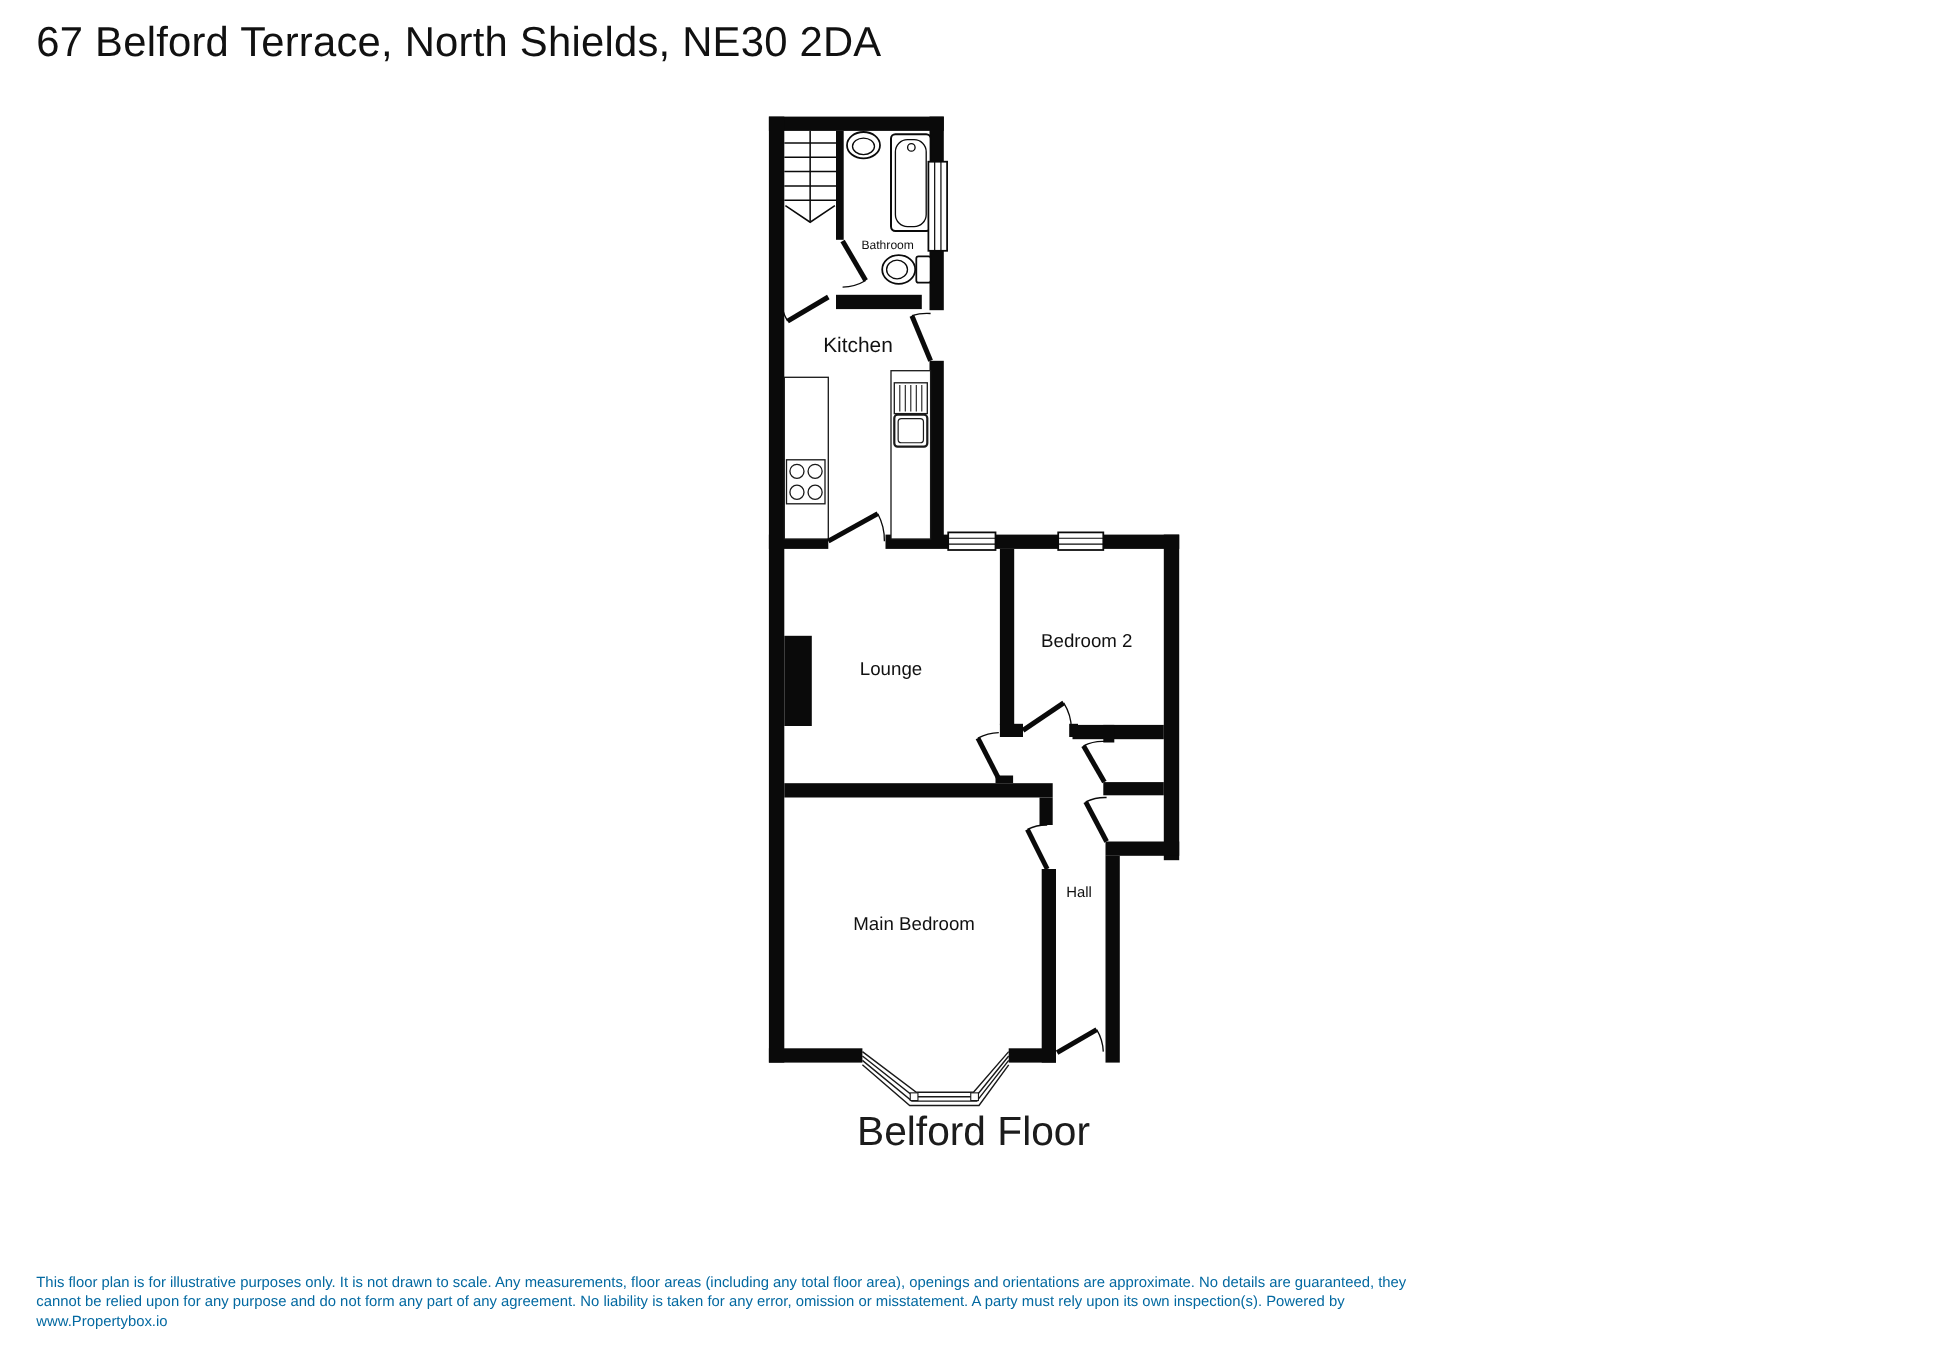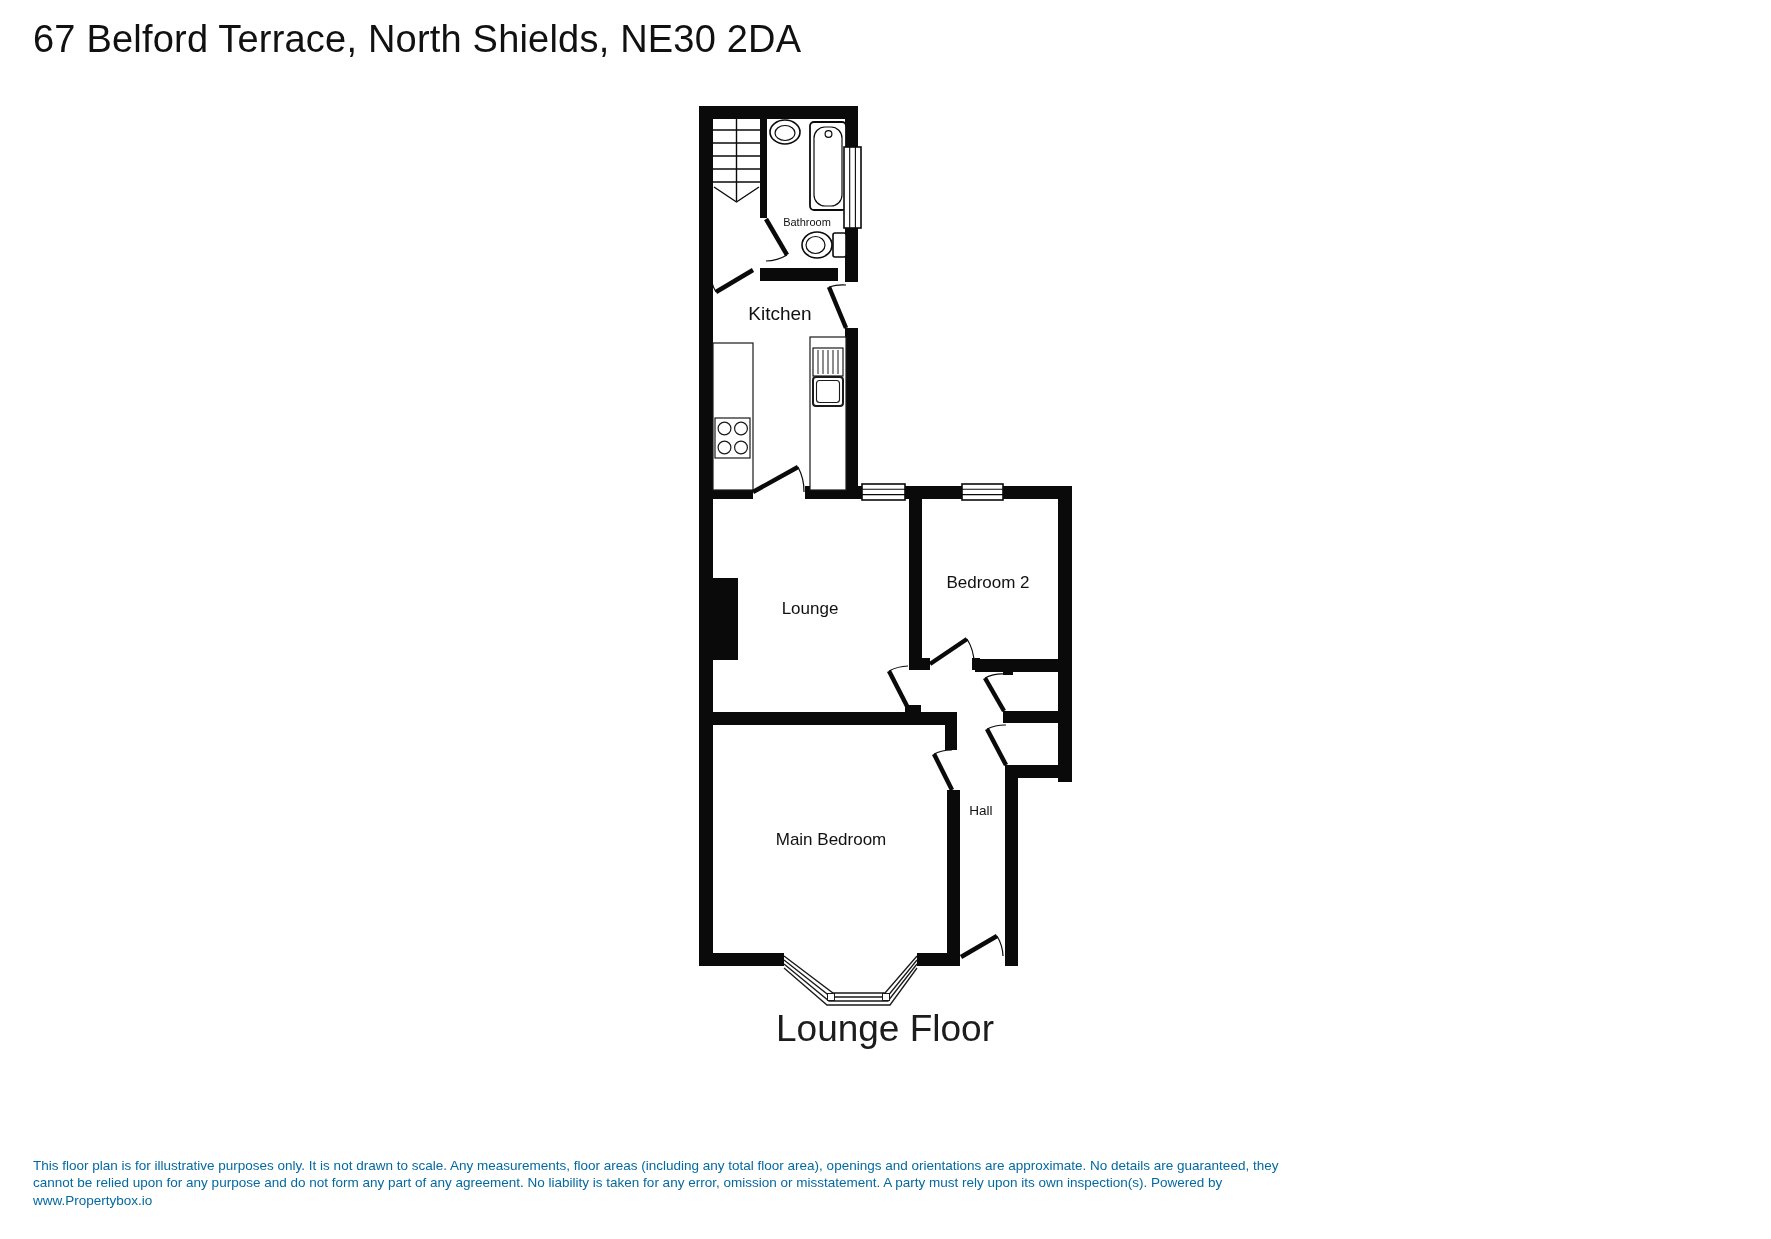--- a/index.html
+++ b/index.html
@@ -187,17 +187,17 @@
     </g>
 
     <text x="807" y="226" font-size="11" text-anchor="middle">Bathroom</text>
     <text x="780" y="320" font-size="19" text-anchor="middle">Kitchen</text>
     <text x="810" y="614" font-size="17" text-anchor="middle">Lounge</text>
     <text x="988" y="588" font-size="17" text-anchor="middle">Bedroom 2</text>
     <text x="831" y="845" font-size="17" text-anchor="middle">Main Bedroom</text>
     <text x="981" y="815" font-size="13.5" text-anchor="middle">Hall</text>
   </svg>
 
-  <div class="floor-caption">Lounge Floor</div>
+  <div class="floor-caption">Belford Floor</div>
 
   <div class="disclaimer">This floor plan is for illustrative purposes only. It is not drawn to scale. Any measurements, floor areas (including any total floor area), openings and orientations are approximate. No details are guaranteed, they cannot be relied upon for any purpose and do not form any part of any agreement. No liability is taken for any error, omission or misstatement. A party must rely upon its own inspection(s). Powered by www.Propertybox.io</div>
 
 </div>
 
 </body></html>

